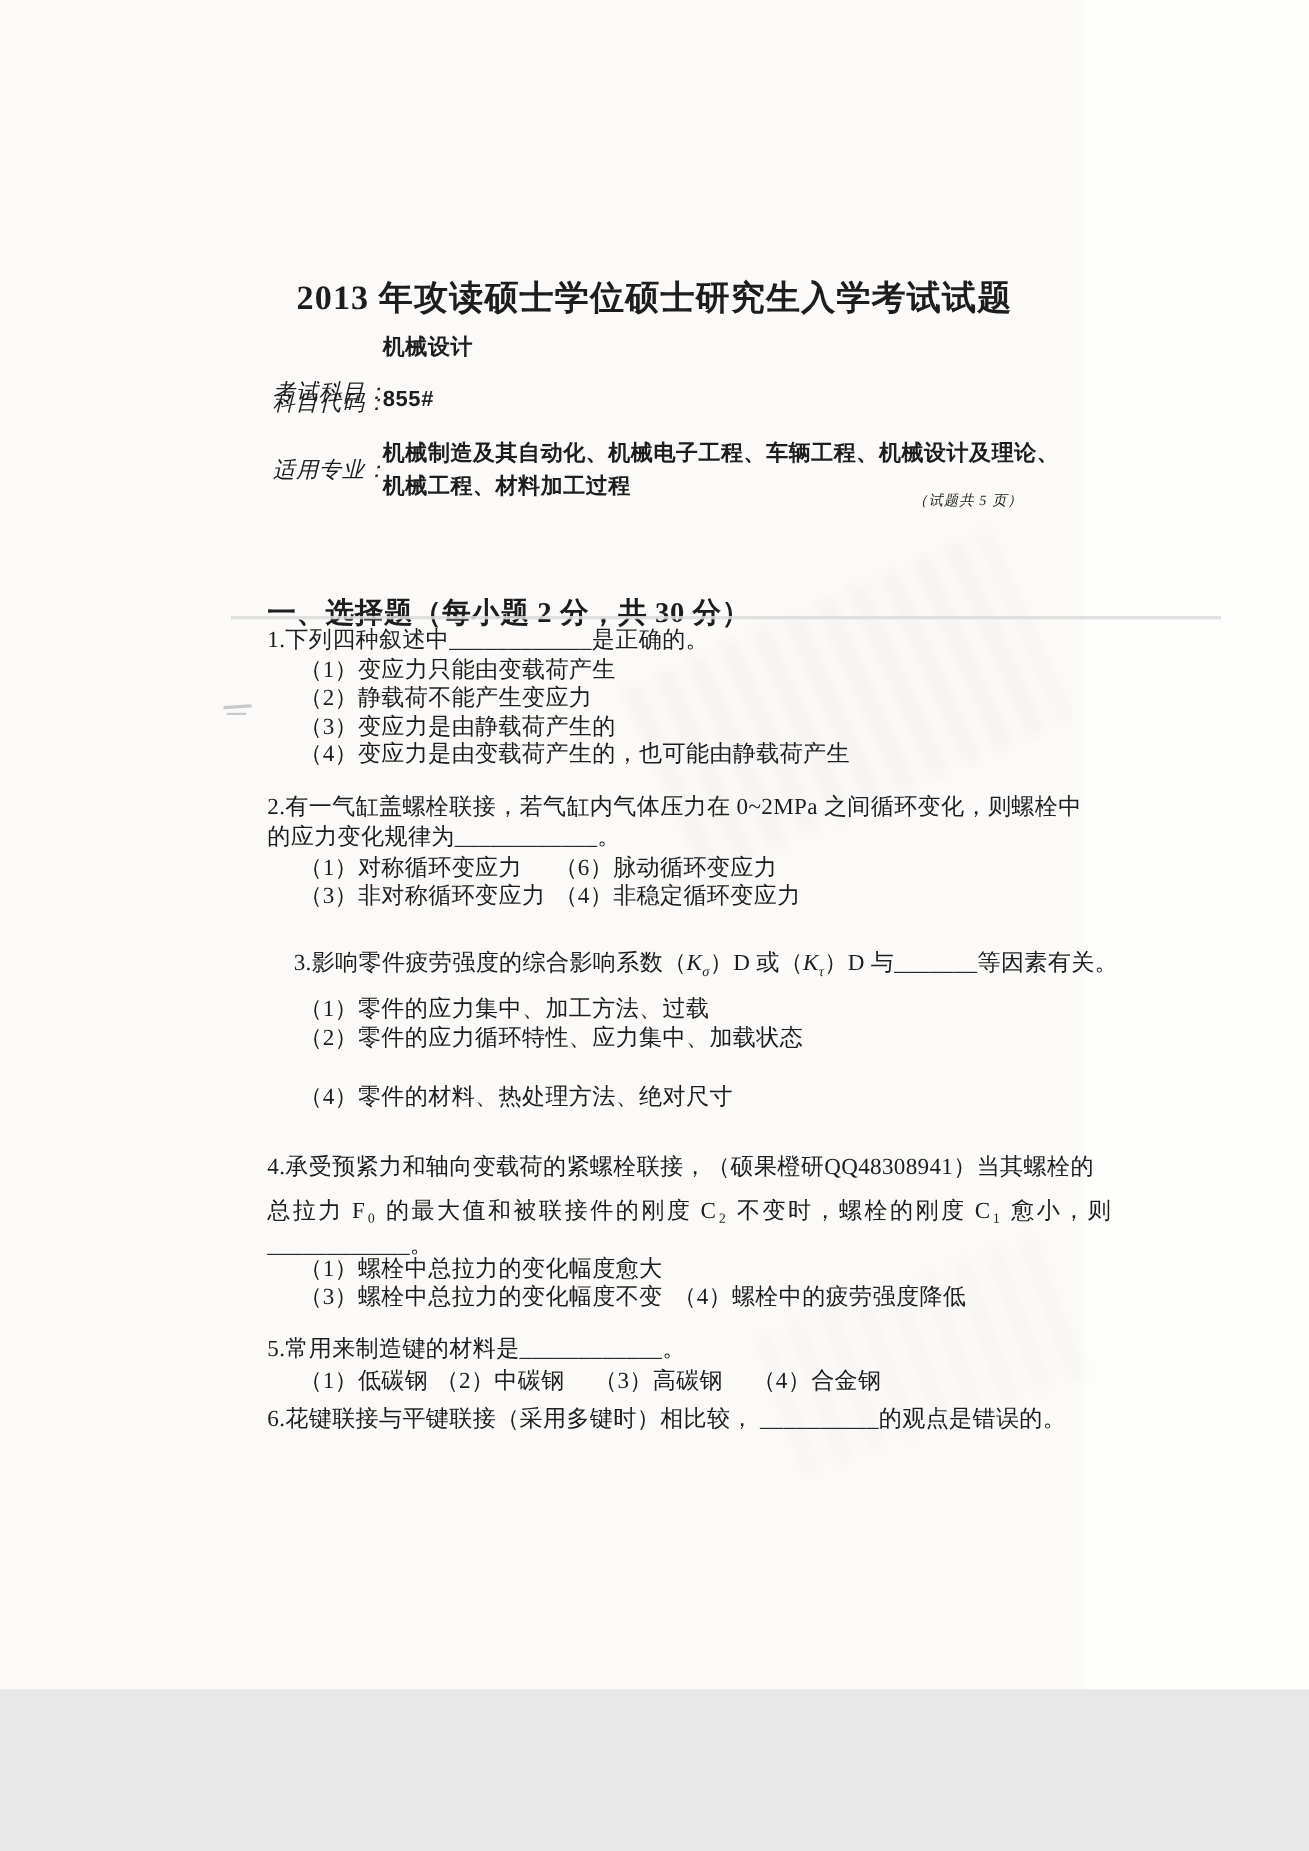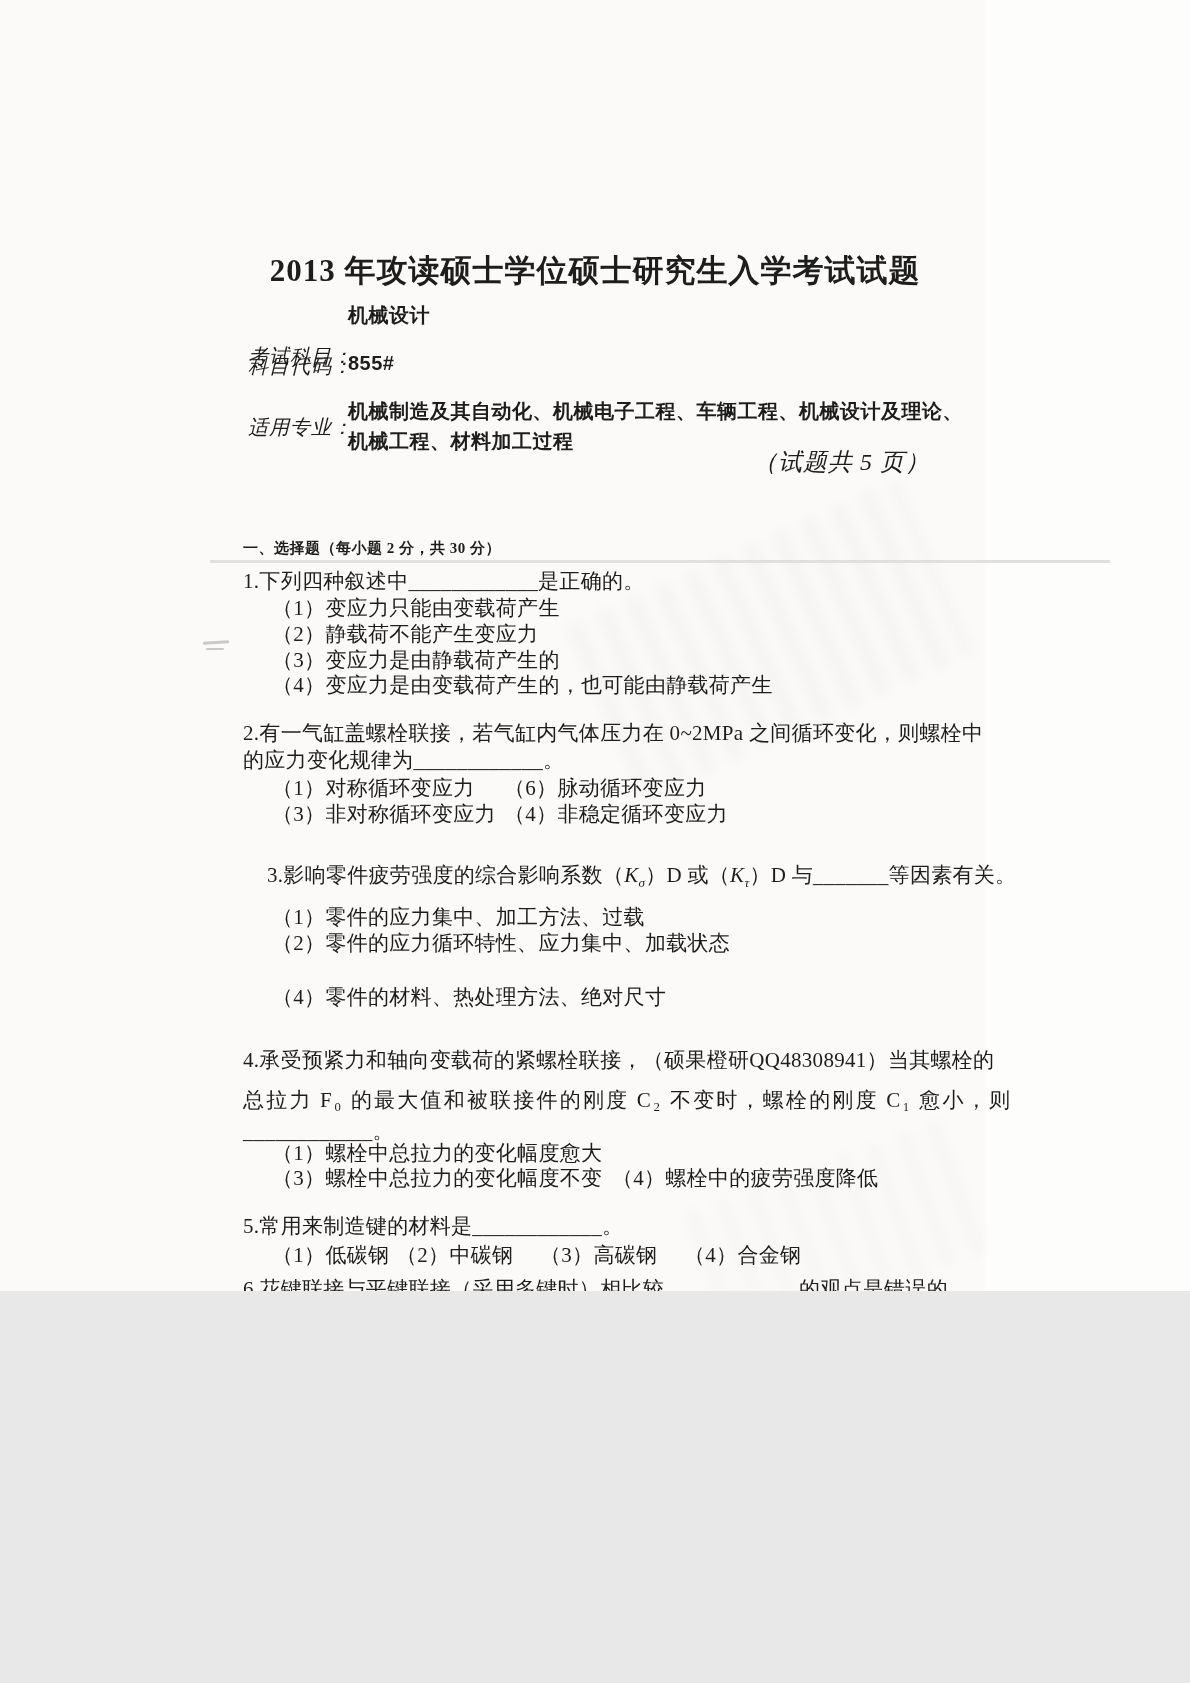--- a/index.html
+++ b/index.html
@@ -1,19 +1,19 @@
 <!DOCTYPE html>
 <html><head>
 <meta charset="utf-8">
 <style>
   html, body { margin: 0; padding: 0; background: #e8e8e8; }
   .sheet {
     position: relative;
     width: 1190px;
-    height: 1291px;
+    height: 1536px;
     margin: 0 auto;
     background: linear-gradient(90deg, #fbfaf8 0px, #fbfaf8 982px, #fdfdfc 988px, #fdfdfc 100%);
     font-family: "Liberation Serif", serif;
     color: #1d1d1d;
     overflow: hidden;
   }
   .abs { position: absolute; }
   .title {
     left: 0; right: 0; top: 250px;
     text-align: center;
@@ -28,26 +28,26 @@
   }
   .meta-value {
     font-family: "Liberation Sans", sans-serif;
     font-size: 20px;
     font-weight: bold;
     letter-spacing: 0.5px;
   }
   .note-block {
     left: 0; width: 930px;
     text-align: right;
-    font-size: 24px;
+    font-size: 13px;
     font-style: italic;
     letter-spacing: 1px;
   }
   .section-heading {
-    font-size: 15px;
+    font-size: 26px;
     font-weight: bold;
     letter-spacing: 0.5px;
   }
   .body-line {
     font-size: 21px;
     line-height: 26px;
     white-space: nowrap;
     letter-spacing: 0.3px;
   }
   .opt-row { display: flex; }

